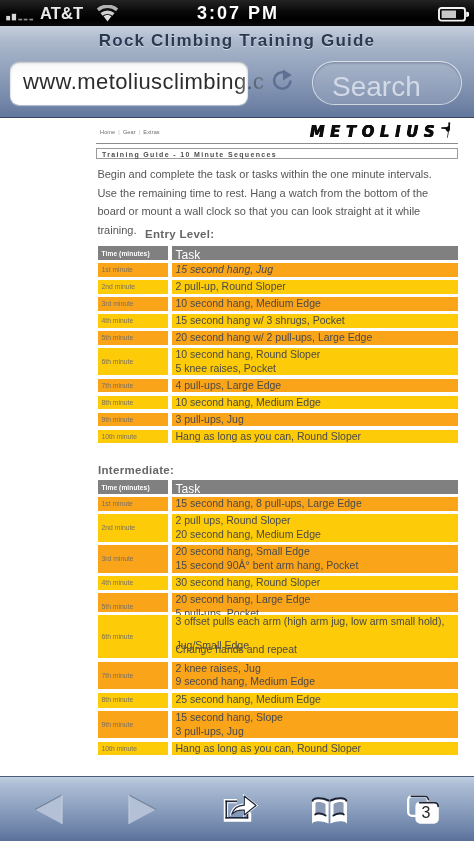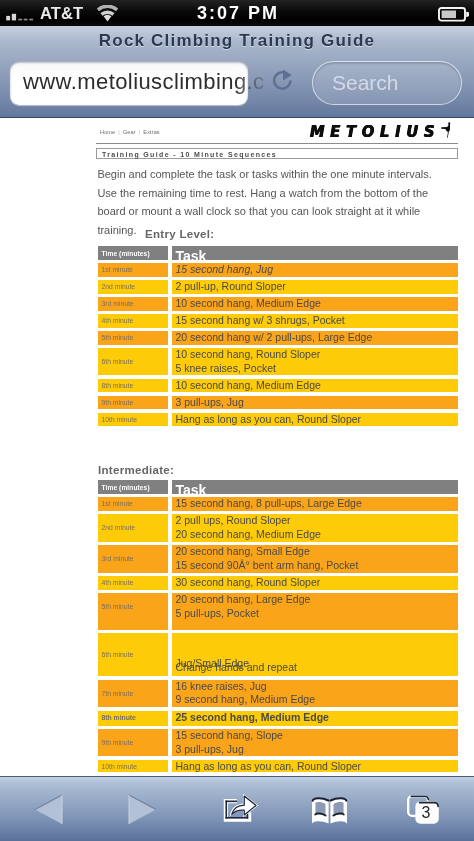--- a/index.html
+++ b/index.html
@@ -29,21 +29,21 @@
     background:linear-gradient(180deg,#f7f7f8 0%,#fff 40%,#fff 100%);
     border-radius:9px;box-sizing:border-box;
     box-shadow:inset 0 1.5px 2px rgba(40,55,85,.45), 0 1px 1px rgba(255,255,255,.5);}
   .urltext{position:absolute;left:13px;top:7.5px;font-size:22px;letter-spacing:.42px;
     color:#2d2d2d;white-space:nowrap;
     -webkit-mask-image:linear-gradient(90deg,#000 0,#000 212px,rgba(0,0,0,.35) 236px,rgba(0,0,0,.22) 252px);}
   .reload{position:absolute;left:262px;top:7.5px;}
   .searchfield{position:absolute;left:312px;top:35px;width:150px;height:44px;border-radius:22px;
     background:rgba(255,255,255,.14);border:1.5px solid rgba(255,255,255,.62);
     box-shadow:inset 0 1.5px 2px rgba(40,55,85,.3);box-sizing:border-box;}
-  .searchtext{position:absolute;left:19px;top:9px;font-size:21px;color:#d3dae7;}
+  .searchtext{position:absolute;left:19px;top:9px;font-size:28px;color:#d3dae7;}
 
   
   .page{position:absolute;left:0;top:118px;width:474px;height:654px;background:#fff;overflow:hidden;margin-left:40px;}
   .nav{position:absolute;left:60px;top:11px;font-size:5.6px;color:#757575;letter-spacing:.1px;white-space:nowrap;}
   .nav a{color:#6e6e6e;text-decoration:none;}
   .nav span{margin:0 3px;color:#b8b8b8;}
   .logo{position:absolute;left:270px;top:4px;height:22px;}
   .logotext{position:absolute;left:0;top:0;font-family:"DejaVu Sans",sans-serif;
     font-size:14.6px;font-weight:700;font-style:oblique;color:#0d0d0d;letter-spacing:5.8px;
     text-shadow:0.45px 0 0 #0d0d0d,-0.45px 0 0 #0d0d0d,0 0.35px 0 #0d0d0d;
@@ -59,21 +59,21 @@
   .sect{position:absolute;left:58px;font-size:11.5px;font-weight:700;color:#666;letter-spacing:.3px;}
 
   .tbl{position:absolute;left:58px;width:360px;}
   .trow{position:relative;width:360px;margin-bottom:3.42px;height:13.5px;}
   .trow>div{position:absolute;top:0;bottom:0;}
   .c-time{left:0;width:70px;}
   .c-task{left:74px;right:0;}
   .hdr .c-time,.hdr .c-task{background:#808080;}
   .hdr{height:14px;margin-bottom:3.42px;}
   .th-time{position:absolute;left:3.5px;top:3.6px;font-size:6.6px;font-weight:700;color:#fff;letter-spacing:.1px;}
-  .th-task{position:absolute;left:3.5px;top:2.4px;font-size:14px;font-weight:700;color:#fff;}
+  .th-task{position:absolute;left:3.5px;top:2.4px;font-size:12px;font-weight:400;color:#fff;}
   .v-time{position:absolute;left:3.5px;top:0;font-size:6.8px;color:#7a7060;line-height:13.5px;}
   .v-task{position:absolute;left:3.5px;top:0;font-size:10.5px;color:#4a4a4a;line-height:13.5px;white-space:nowrap;}
   .o{background:#faa41a;}
   .y{background:#fdcb07;}
 
   
   .toolbar{position:absolute;left:0;bottom:0;width:474px;height:65px;
     background:linear-gradient(180deg,#c2d0e2 0%,#aebfd6 10%,#9aadc8 32%,#8499ba 58%,#6d83a8 82%,#5b7099 100%);
     border-top:1px solid #4c5c78;box-sizing:border-box;}
   .tb{position:absolute;top:0;display:flex;justify-content:center;align-items:center;height:64px;}
@@ -201,20 +201,28 @@
           <div class="trow" style="height: 27.5px;">
             <div class="c-time y">
               <span class="v-time" style="top: 7px;">6th minute</span>
             </div>
             <div class="c-task y">
               <span class="v-task" style="top: 0px;">10 second hang, Round Sloper</span>
               <span class="v-task" style="top: 13.6px;">5 knee raises, Pocket</span>
             </div>
           </div>
           <div class="trow" style="height: 13.5px;">
+            <div class="c-time o">
+              <span class="v-time" style="top: 0px;">7th minute</span>
+            </div>
+            <div class="c-task o">
+              <span class="v-task" style="top: 0px;">4 pull-ups, Large Edge</span>
+            </div>
+          </div>
+          <div class="trow" style="height: 13.5px;">
             <div class="c-time y">
               <span class="v-time" style="top: 0px;">8th minute</span>
             </div>
             <div class="c-task y">
               <span class="v-task" style="top: 0px;">10 second hang, Medium Edge</span>
             </div>
           </div>
           <div class="trow" style="height: 13.5px;">
             <div class="c-time o">
               <span class="v-time" style="top: 0px;">9th minute</span>
@@ -269,48 +277,49 @@
             </div>
           </div>
           <div class="trow" style="height: 13.5px;">
             <div class="c-time y">
               <span class="v-time" style="top: 0px;">4th minute</span>
             </div>
             <div class="c-task y">
               <span class="v-task" style="top: 0px;">30 second hang, Round Sloper</span>
             </div>
           </div>
-          <div class="trow" style="height: 37px;">
+          <div class="trow" style="height: 19px;">
             <div class="c-time o">
               <span class="v-time" style="top: 7px;">5th minute</span>
             </div>
             <div class="c-task o">
               <span class="v-task" style="top: 0px;">20 second hang, Large Edge</span>
               <span class="v-task" style="top: 13.6px;">5 pull-ups, Pocket</span>
             </div>
           </div>
           <div class="trow" style="height: 42.8px;">
             <div class="c-time y">
               <span class="v-time" style="top: 14.65px;">6th minute</span>
             </div>
             <div class="c-task y">
+              <span class="v-task" style="top: 0px;">3 offset pulls each arm (high arm jug, low arm small hold),</span>
               <span class="v-task" style="top: 24px;">Jug/Small Edge</span>
               <span class="v-task" style="top: 27.2px;">Change hands and repeat</span>
             </div>
           </div>
           <div class="trow" style="height: 27.5px;">
             <div class="c-time o">
               <span class="v-time" style="top: 7px;">7th minute</span>
             </div>
             <div class="c-task o">
-              <span class="v-task" style="top: 0px;">16 knee raises, Jug</span>
+              <span class="v-task" style="top: 0px;">2 knee raises, Jug</span>
               <span class="v-task" style="top: 13.6px;">9 second hang, Medium Edge</span>
             </div>
           </div>
-          <div class="trow" style="height: 15px; font-weight: bold;">
+          <div class="trow" style="height: 15px;">
             <div class="c-time y">
               <span class="v-time" style="top: 0px;">8th minute</span>
             </div>
             <div class="c-task y">
               <span class="v-task" style="top: 0px;">25 second hang, Medium Edge</span>
             </div>
           </div>
           <div class="trow" style="height: 27.5px;">
             <div class="c-time o">
               <span class="v-time" style="top: 7px;">9th minute</span>

